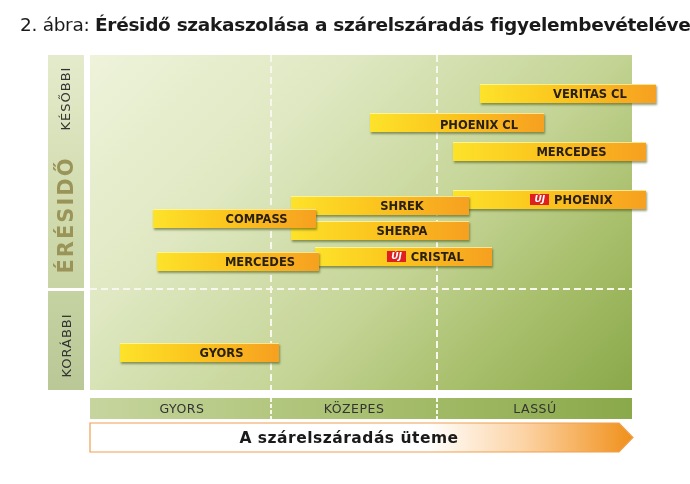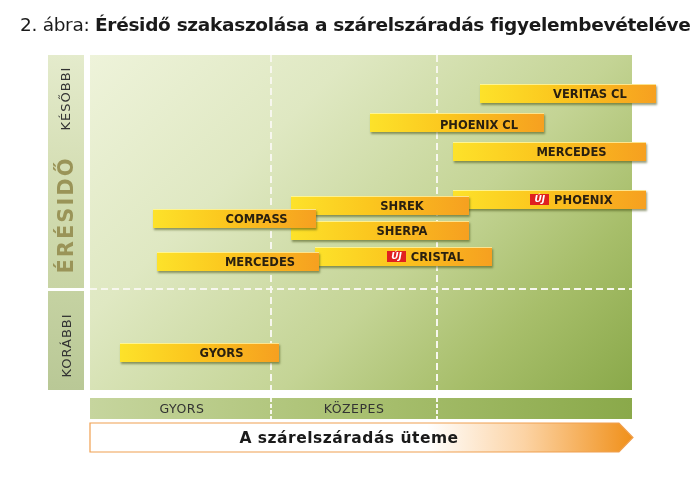--- a/index.html
+++ b/index.html
@@ -104,20 +104,21 @@
   <div class="pill" style="left:30px;top:288px;width:115px;">
       <span>GYORS</span>
     </div>
 </div>
 
 <div class="xaxis">
   <div class="cell" style="left:2px;width:180px;">GYORS</div>
   <div class="tick" style="left:180px;"></div>
   <div class="cell" style="left:182px;width:164px;">KÖZEPES</div>
   <div class="tick" style="left:346px;"></div>
+  <div class="cell" style="left:348px;width:194px;">LASSÚ</div>
 </div>
 
 <div class="arrow">
   <svg width="545" height="31" viewBox="0 0 545 31">
     <defs>
       <linearGradient id="ag" x1="0" y1="0" x2="1" y2="0">
         <stop offset="0" stop-color="#ffffff"></stop>
         <stop offset="0.62" stop-color="#ffffff"></stop>
         <stop offset="0.8" stop-color="#fcd3a4"></stop>
         <stop offset="1" stop-color="#f0901a"></stop>

